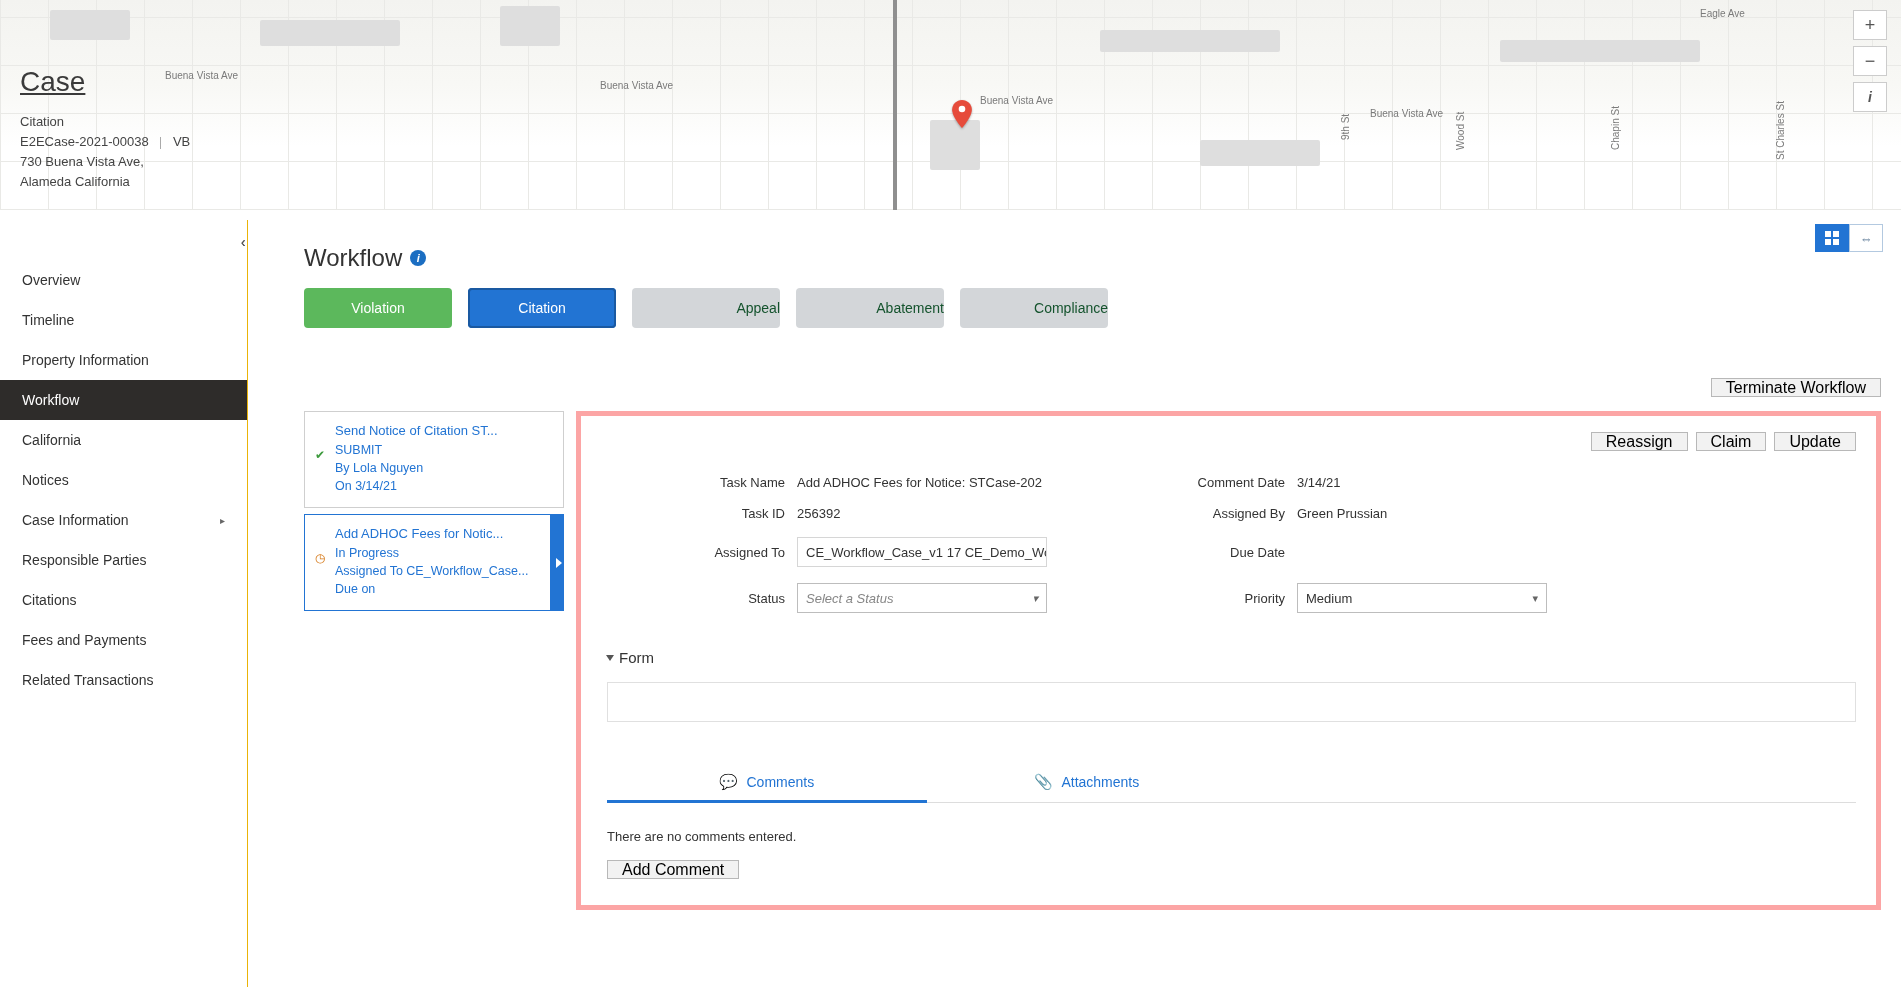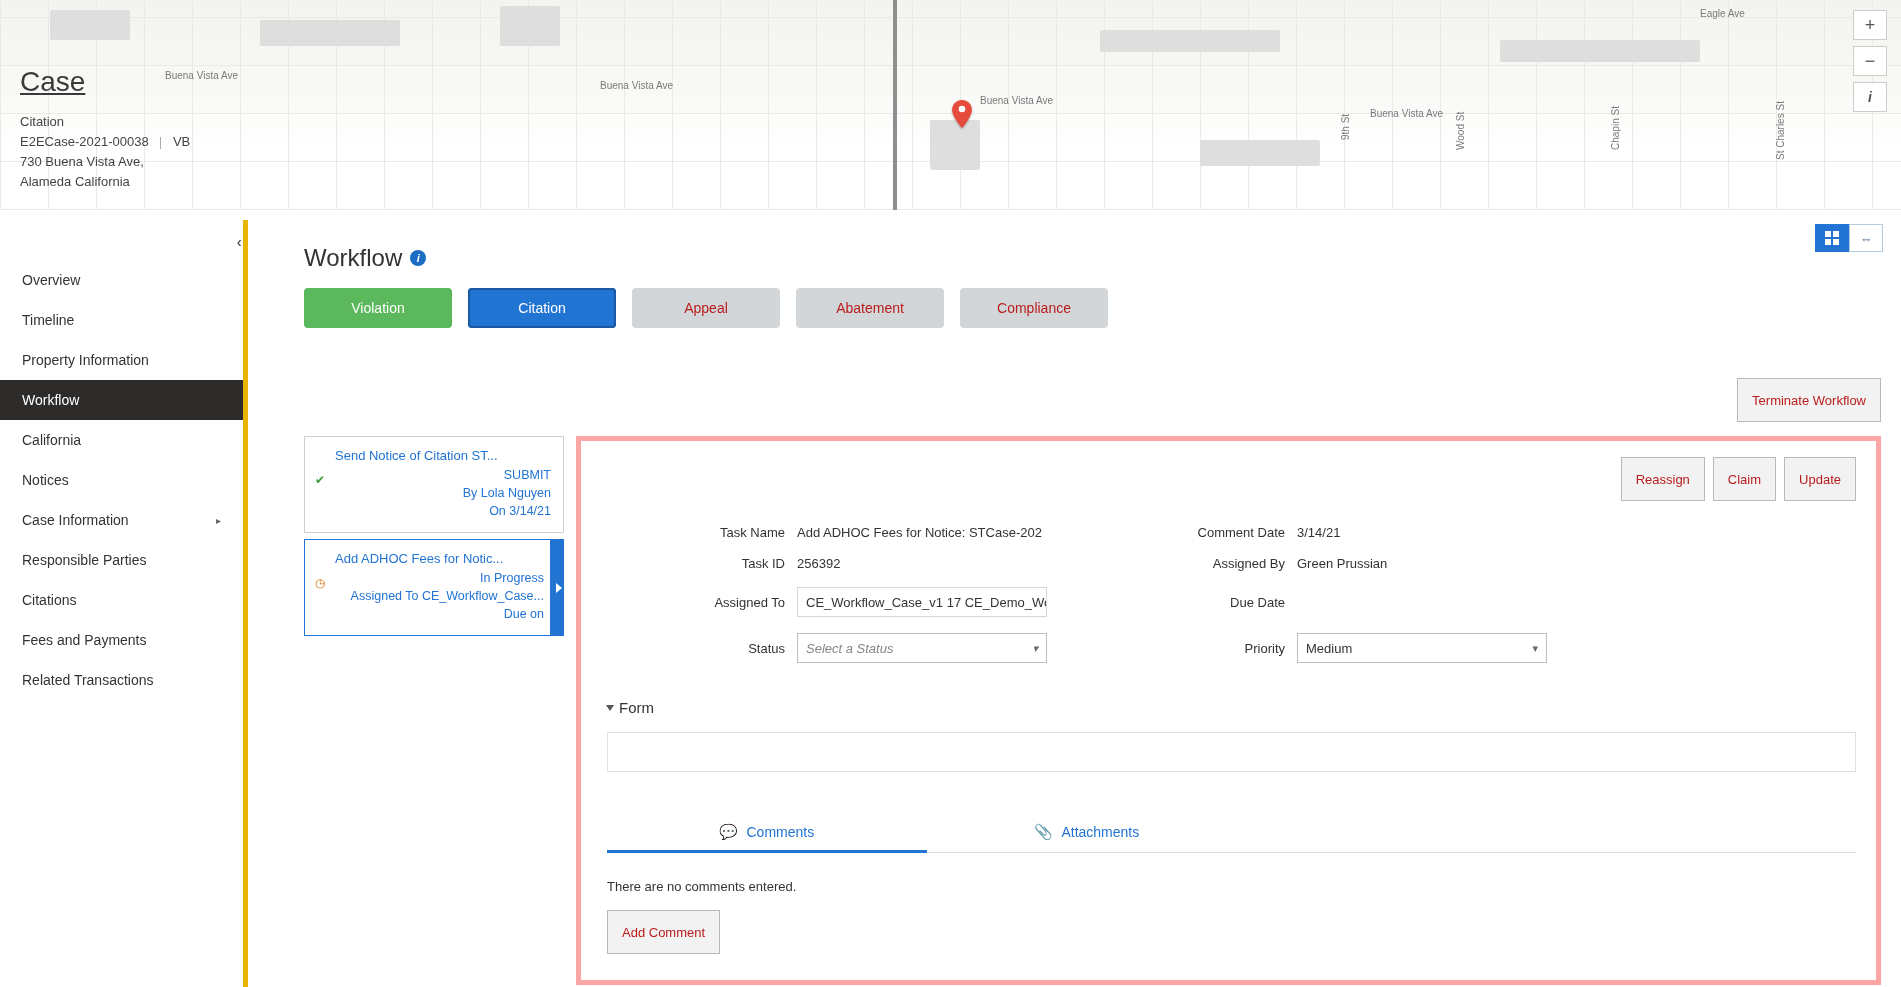--- a/index.html
+++ b/index.html
@@ -88,21 +88,21 @@
   
   .body {
     position: absolute;
     top: 220px; left: 0; right: 0; bottom: 0;
     display: flex;
   }
 
   
   .sidebar-wrap {
     width: 248px;
-    border-right: 5px solid #eab308;
+    border-right: 1px solid #eab308;
     position: relative;
     padding-top: 40px;
   }
   .collapse-handle {
     position: absolute;
     top: 14px; right: 6px;
     color: #555;
     font-size: 14px;
     cursor: pointer;
     letter-spacing: -5px;
@@ -174,30 +174,30 @@
     border: none;
     font-size: 14px;
     color: #fff;
     cursor: pointer;
     display: flex;
     align-items: center;
     justify-content: center;
   }
   .stage-green { background: #5cb85c; }
   .stage-blue { background: #2274d3; box-shadow: 0 0 0 2px #1a59a1 inset; }
-  .stage-grey { background: #d3d6d9; color: #b91c1c; cursor: default; }
+  .stage-grey { background: #d3d6d9; color: #14532d; cursor: default; justify-content: flex-end; }
 
   .terminate-row { display: flex; justify-content: flex-end; margin-bottom: 14px; }
   .btn-light {
-    height: 44px;
+    height: 19px;
     padding: 0 14px;
     border: 1px solid #b8b8b8;
     background: #f2f2f2;
-    color: #b91c1c;
-    font-size: 13px;
+    color: #000000;
+    font-size: 16px;
     cursor: pointer;
   }
 
   
   .wf-area { display: flex; gap: 12px; align-items: flex-start; }
 
   .task-list { width: 260px; }
   .task-card {
     border: 1px solid #cfcfcf;
     padding: 10px 12px 12px 30px;
@@ -208,21 +208,21 @@
     line-height: 1.45;
     cursor: pointer;
   }
   .task-card .title {
     font-weight: 400;
     white-space: nowrap;
     overflow: hidden;
     text-overflow: ellipsis;
     color: #2274d3;
   }
-  .task-card .sub { color: #2274d3; font-size: 12.5px; text-align: right; }
+  .task-card .sub { color: #2274d3; font-size: 12.5px; }
   .task-card .icon {
     position: absolute;
     left: 10px; top: 35px;
     font-size: 12px;
   }
   .task-card.submit .icon { color: #3c9a3c; }
   .task-card.inprog .icon { color: #d67a1a; }
   .task-card.selected {
     border-right: 14px solid #2274d3;
     border-color: #2274d3;

